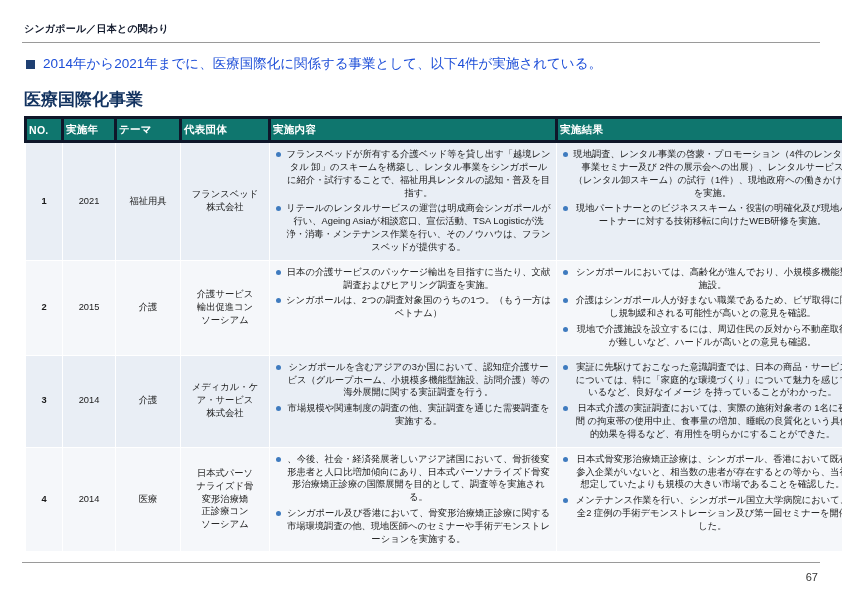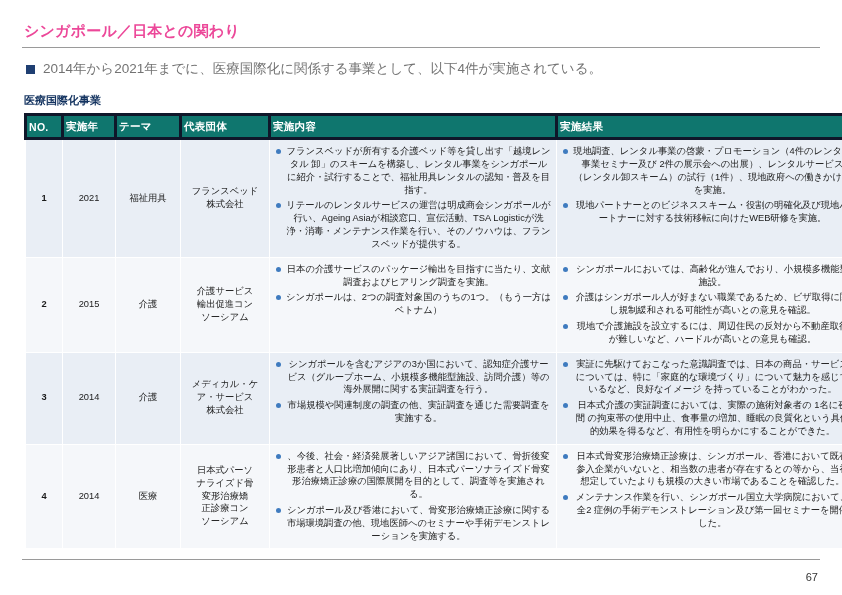--- a/index.html
+++ b/index.html
@@ -15,23 +15,23 @@
     overflow: hidden;
   }
   .slide {
     position: relative;
     width: 842px;
     height: 595px;
     box-sizing: border-box;
     padding: 22px 22px 0 22px;
   }
   .eyebrow {
-    font-size: 15px;
-    font-weight: bold;
-    color: #ec4899;
+    font-size: 10px;
+    font-weight: bold;
+    color: #0f172a;
     letter-spacing: 0.2px;
     margin: 0 0 6px 2px;
   }
   .title {
     font-size: 19px;
     font-weight: bold;
     color: #0d0d0d;
     margin: 0 0 10px 2px;
     letter-spacing: 0.2px;
   }
@@ -49,24 +49,24 @@
   .lead-marker {
     width: 9px;
     height: 9px;
     background: #1f3f72;
     margin-top: 5px;
     flex: 0 0 auto;
   }
   .lead-text {
     font-size: 13.5px;
     line-height: 1.4;
-    color: #737373;
+    color: #1d4ed8;
   }
   .section-head {
-    font-size: 11px;
+    font-size: 17px;
     font-weight: bold;
     color: #12325f;
     margin: 0 0 5px 2px;
   }
   table.main {
     width: 798px;
     border-collapse: collapse;
     table-layout: fixed;
     margin-left: 2px;
   }

